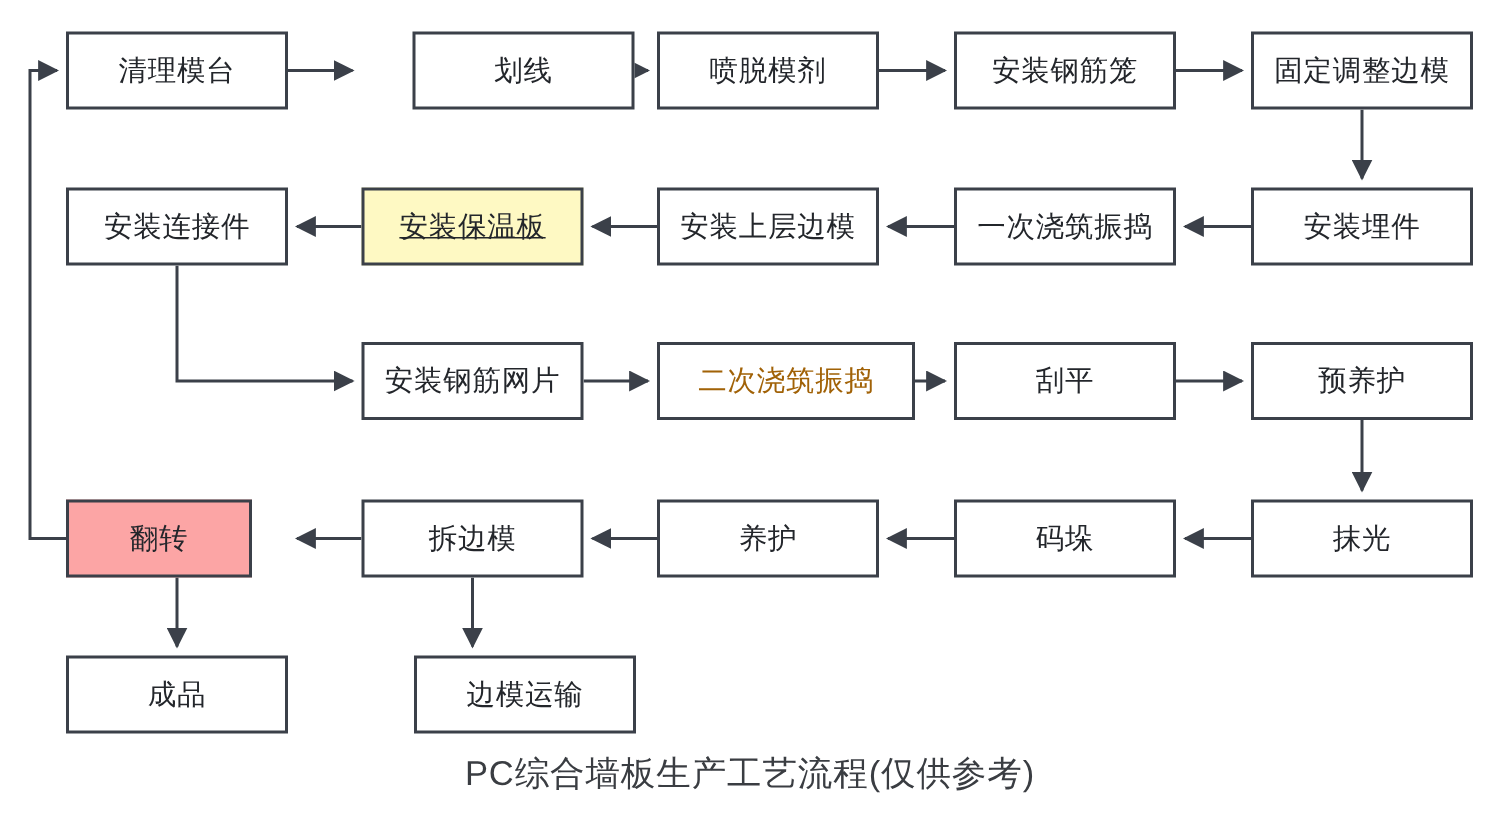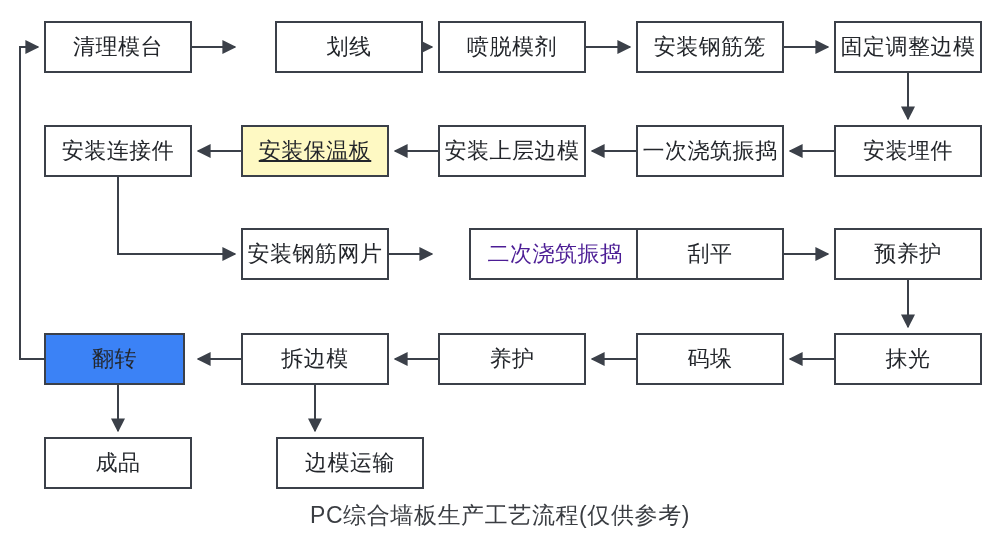--- a/index.html
+++ b/index.html
@@ -27,21 +27,21 @@
     pointer-events: none;
   }
   .node {
     position: absolute;
     box-sizing: border-box;
     border: 2px solid #3b4049;
     background: #ffffff;
     display: flex;
     align-items: center;
     justify-content: center;
-    font-size: 22px;
+    font-size: 19px;
     color: #23262b;
     letter-spacing: 0.5px;
     line-height: 1;
     white-space: nowrap;
     z-index: 2;
   }
   .node-label {
     display: block;
   }
   #caption {
@@ -119,42 +119,42 @@
       </div>
       <div class="node" style="left: 241px; top: 125px; width: 148px; height: 52px; border-color: rgb(59, 64, 73); background: #fef9c3; color: rgb(35, 38, 43); text-decoration: underline;">
         <span class="node-label">安装保温板</span>
       </div>
       <div class="node" style="left: 44px; top: 125px; width: 148px; height: 52px; border-color: rgb(59, 64, 73); background: rgb(255, 255, 255); color: rgb(35, 38, 43);">
         <span class="node-label">安装连接件</span>
       </div>
       <div class="node" style="left: 241px; top: 228px; width: 148px; height: 52px; border-color: rgb(59, 64, 73); background: rgb(255, 255, 255); color: rgb(35, 38, 43);">
         <span class="node-label">安装钢筋网片</span>
       </div>
-      <div class="node" style="left: 438px; top: 228px; width: 172px; height: 52px; border-color: rgb(59, 64, 73); background: rgb(255, 255, 255); color: #4c1d95; margin-left: 31px;">
+      <div class="node" style="left: 438px; top: 228px; width: 172px; height: 52px; border-color: rgb(59, 64, 73); background: rgb(255, 255, 255); color: #a16207;">
         <span class="node-label">二次浇筑振捣</span>
       </div>
       <div class="node" style="left: 636px; top: 228px; width: 148px; height: 52px; border-color: rgb(59, 64, 73); background: rgb(255, 255, 255); color: rgb(35, 38, 43); justify-content: center;">
         <span class="node-label">刮平</span>
       </div>
       <div class="node" style="left: 834px; top: 228px; width: 148px; height: 52px; border-color: rgb(59, 64, 73); background: rgb(255, 255, 255); color: rgb(35, 38, 43);">
         <span class="node-label">预养护</span>
       </div>
       <div class="node" style="left: 834px; top: 333px; width: 148px; height: 52px; border-color: rgb(59, 64, 73); background: rgb(255, 255, 255); color: rgb(35, 38, 43);">
         <span class="node-label">抹光</span>
       </div>
       <div class="node" style="left: 636px; top: 333px; width: 148px; height: 52px; border-color: rgb(59, 64, 73); background: rgb(255, 255, 255); color: rgb(35, 38, 43);">
         <span class="node-label">码垛</span>
       </div>
       <div class="node" style="left: 438px; top: 333px; width: 148px; height: 52px; border-color: rgb(59, 64, 73); background: rgb(255, 255, 255); color: rgb(35, 38, 43);">
         <span class="node-label">养护</span>
       </div>
       <div class="node" style="left: 241px; top: 333px; width: 148px; height: 52px; border-color: rgb(59, 64, 73); background: rgb(255, 255, 255); color: rgb(35, 38, 43);">
         <span class="node-label">拆边模</span>
       </div>
-      <div class="node" style="left: 44px; top: 333px; width: 141px; height: 52px; border-color: rgb(59, 64, 73); background: #3b82f6; color: rgb(35, 38, 43);">
+      <div class="node" style="left: 44px; top: 333px; width: 124px; height: 52px; border-color: rgb(59, 64, 73); background: #fca5a5; color: rgb(35, 38, 43);">
         <span class="node-label">翻转</span>
       </div>
       <div class="node" style="left: 44px; top: 437px; width: 148px; height: 52px; border-color: rgb(59, 64, 73); background: rgb(255, 255, 255); color: rgb(35, 38, 43);">
         <span class="node-label">成品</span>
       </div>
       <div class="node" style="left: 241px; top: 437px; width: 148px; height: 52px; border-color: rgb(59, 64, 73); background: rgb(255, 255, 255); color: rgb(35, 38, 43); margin-left: 35px;">
         <span class="node-label">边模运输</span>
       </div>
     </div>
 

